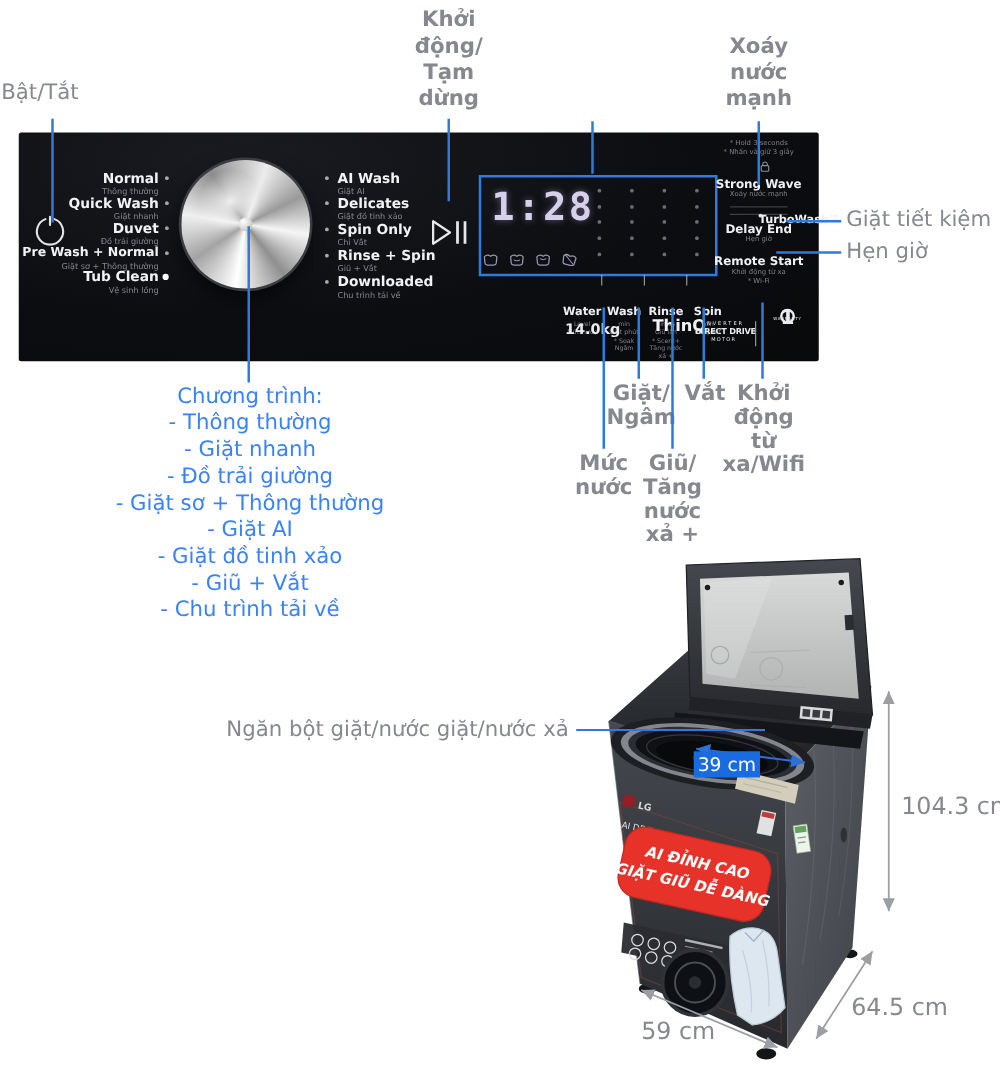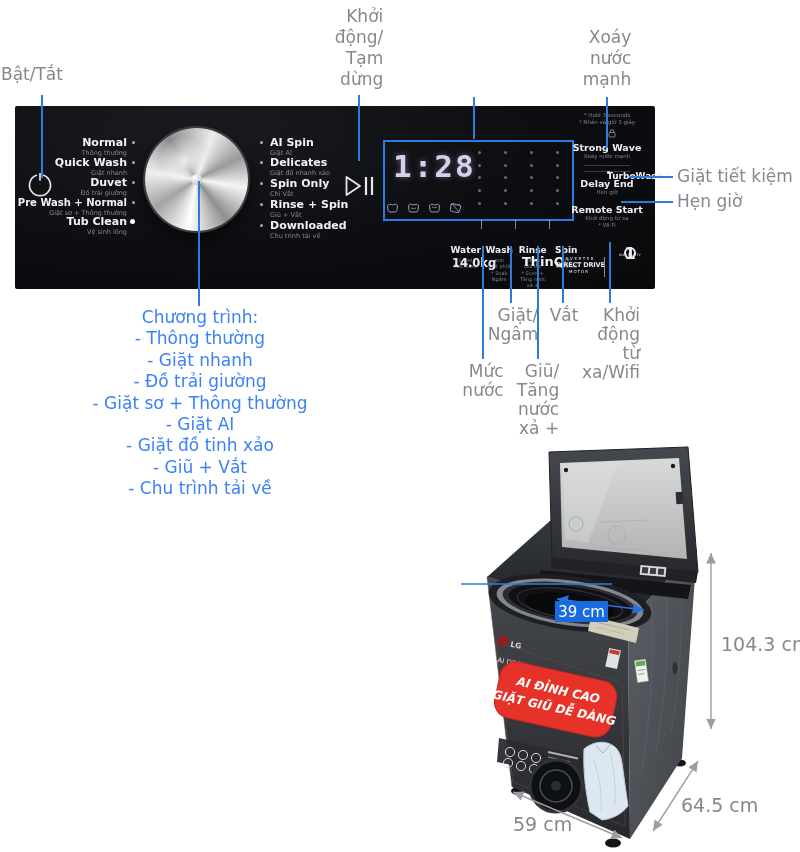--- a/index.html
+++ b/index.html
@@ -1,20 +1,20 @@
 <!DOCTYPE html>
 <html><head>
 <meta charset="utf-8">
 <style>
   html,body{margin:0;padding:0;background:#fff;}
   #stage{position:relative;width:800px;height:852px;background:#ffffff;overflow:hidden;
          font-family:"DejaVu Sans","Liberation Sans",sans-serif;}
   
   .ann{position:absolute;color:#85888e;font-size:17px;line-height:21px;white-space:pre-line;}
-  .annc{transform:translateX(-50%);text-align:right;}
+  .annc{transform:translateX(-50%);text-align:center;font-weight:bold;}
   .annr{text-align:right;white-space:nowrap;}
   .vline{position:absolute;width:2px;background:#2e7bdc;z-index:6;}
   .hline{position:absolute;height:2px;background:#2e7bdc;z-index:6;}
   
   #panel{position:absolute;left:15px;top:106px;width:640px;height:183px;border-radius:2px;
          background:radial-gradient(130% 160% at 28% 12%,#1a1b20 0%,#0c0d10 45%,#060708 100%);z-index:2;}
   #panel *{position:absolute;}
   .pname{color:#f1f2f5;font-size:11px;line-height:12px;font-weight:bold;white-space:nowrap;position:static!important;}
   .psub{color:#83868d;font-size:6.5px;line-height:8px;white-space:nowrap;position:static!important;}
   .prog-l{text-align:right;right:528px;}
@@ -129,26 +129,26 @@
     <span class="pdot big" style="left:115px;top:113px;"></span>
 
     <div id="knob"></div>
 
     <span class="pdot" style="left:245px;top:35px;"></span>
     <span class="pdot" style="left:245px;top:55px;"></span>
     <span class="pdot" style="left:245px;top:76px;"></span>
     <span class="pdot" style="left:245px;top:97px;"></span>
     <span class="pdot" style="left:245px;top:118px;"></span>
     <div class="prog-r" style="top:31px;">
-        <div class="pname">AI Spin</div>
+        <div class="pname">AI Wash</div>
         <div class="psub">Giặt AI</div>
       </div>
     <div class="prog-r" style="top:51px;">
         <div class="pname">Delicates</div>
-        <div class="psub">Giặt đồ nhanh xảo</div>
+        <div class="psub">Giặt đồ tinh xảo</div>
       </div>
     <div class="prog-r" style="top:72px;">
         <div class="pname">Spin Only</div>
         <div class="psub">Chỉ Vắt</div>
       </div>
     <div class="prog-r" style="top:93px;">
         <div class="pname">Rinse + Spin</div>
         <div class="psub">Giũ + Vắt</div>
       </div>
     <div class="prog-r" style="top:114px;">
@@ -294,20 +294,21 @@
 động
 từ
 xa/Wifi</div>
   <div class="ann annc" style="left:483px;top:362px;line-height:19px;">Mức
 nước</div>
   <div class="ann annc" style="left:538px;top:362px;line-height:19px;">Giũ/
 Tăng
 nước
 xả +</div>
 
+  <div class="ann annr" style="right:345px;top:574px;">Ngăn bột giặt/nước giặt/nước xả</div>
 
   <svg width="800" height="852" viewBox="0 0 800 852" style="position:absolute;left:0;top:0;z-index:4;">
     <defs>
       <linearGradient id="gFront" x1="0" y1="0" x2="0" y2="1">
           <stop offset="0" stop-color="#45484e"></stop>
           <stop offset="1" stop-color="#26282c"></stop>
         </linearGradient>
       <linearGradient id="gSide" x1="0" y1="0" x2="1" y2="1">
           <stop offset="0" stop-color="#5d6066"></stop>
           <stop offset="1" stop-color="#3e4146"></stop>

